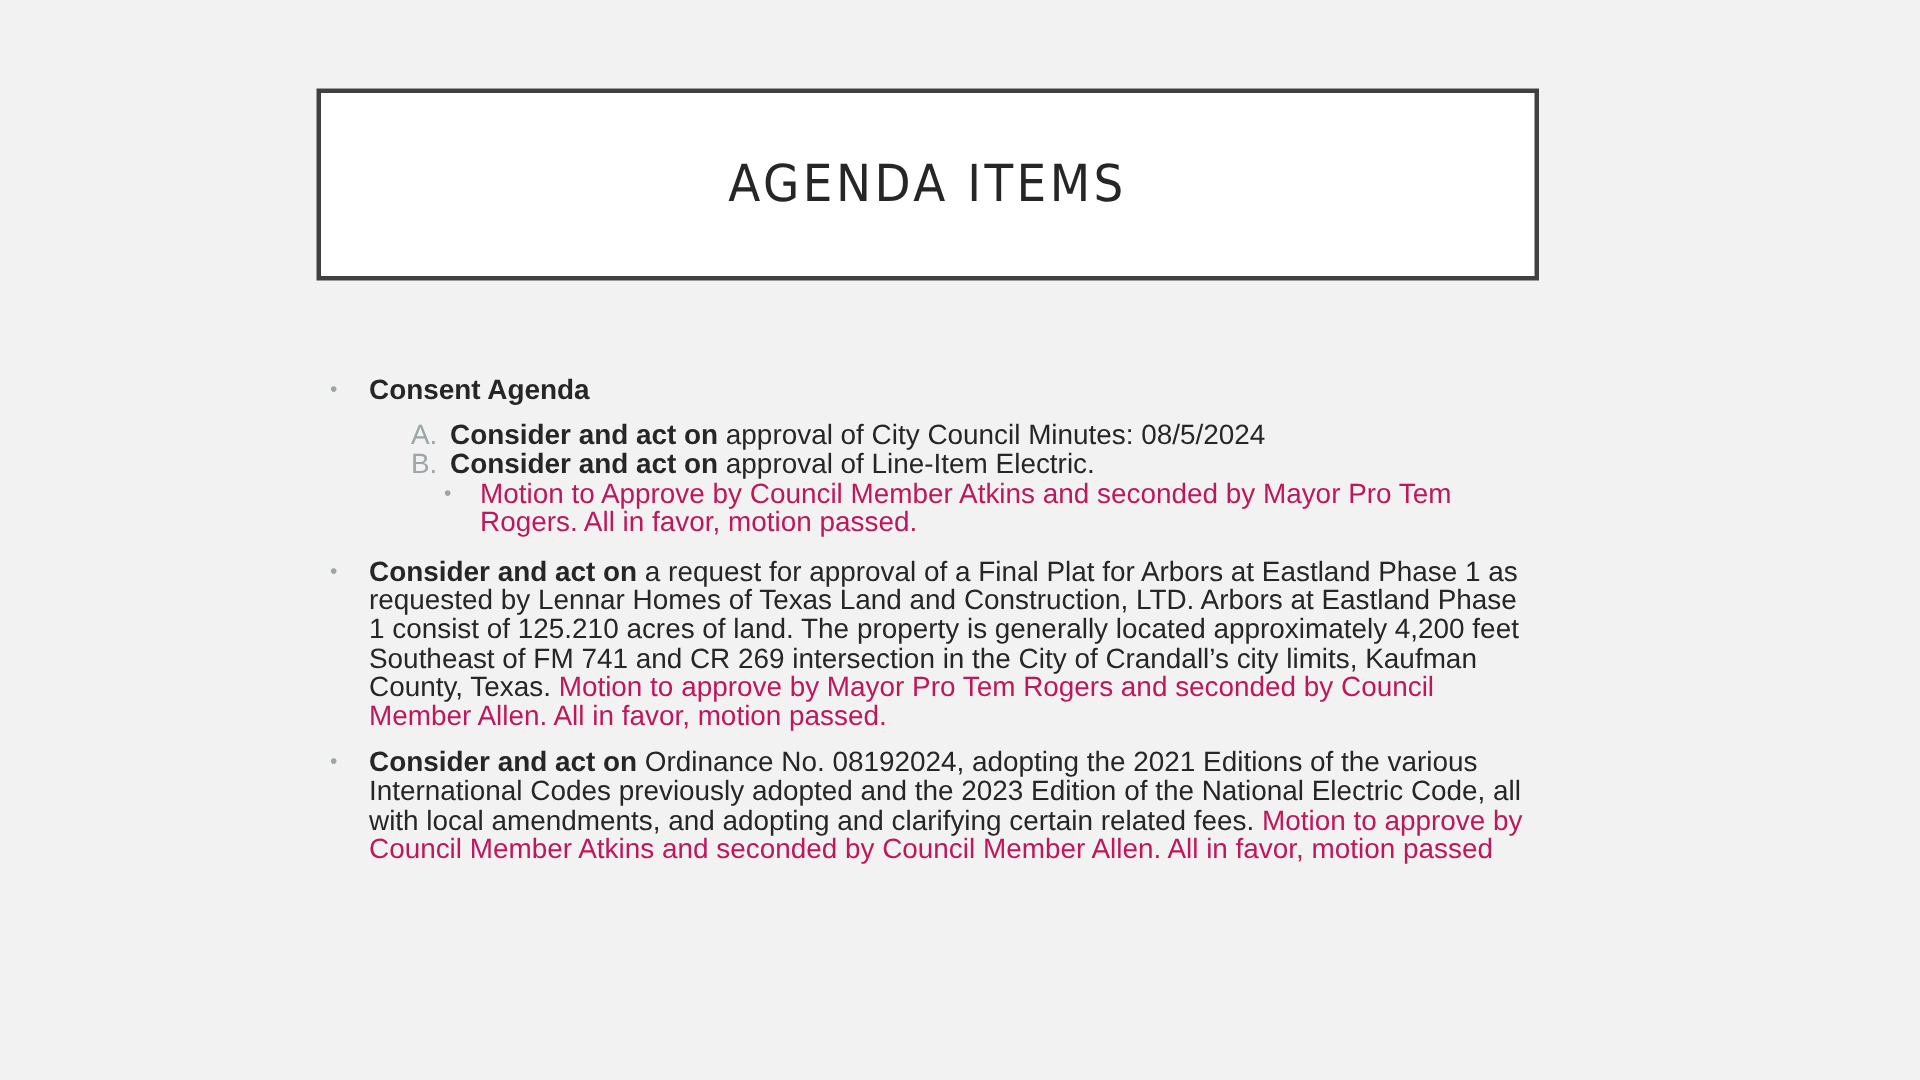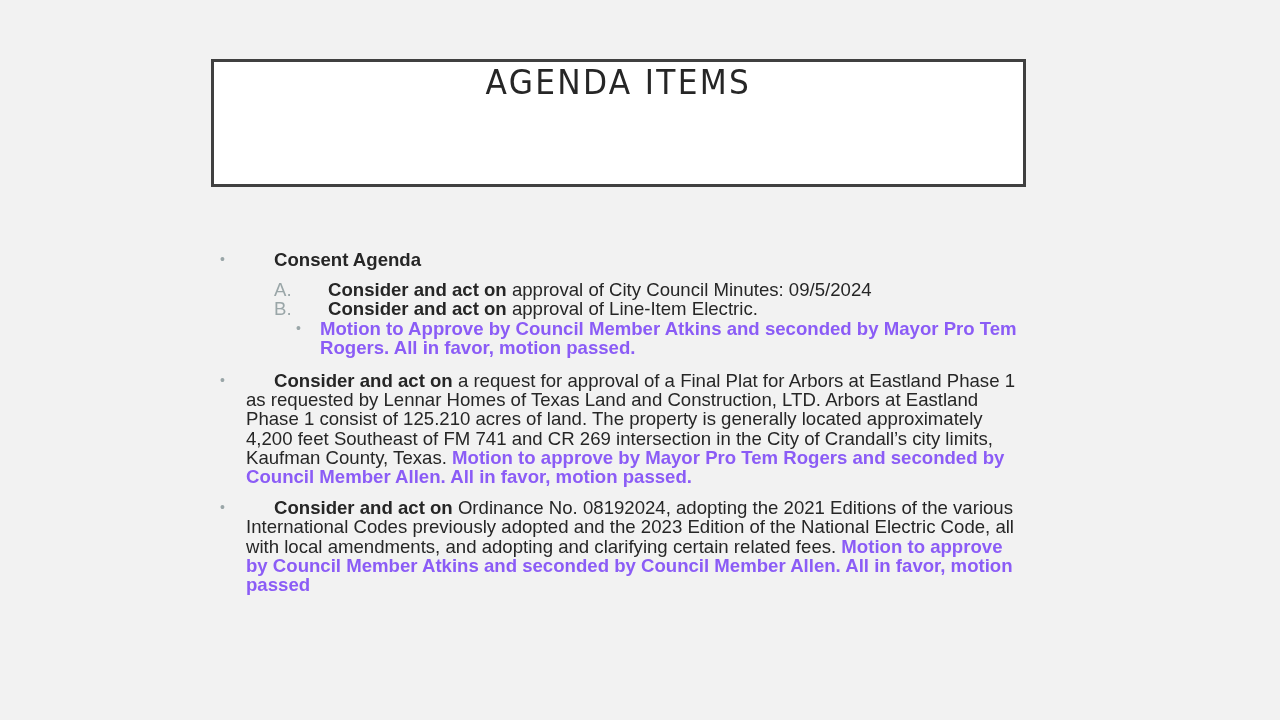--- a/index.html
+++ b/index.html
@@ -18,20 +18,21 @@
     }
     .title-box {
       position: absolute;
       left: 211px;
       top: 59px;
       width: 809px;
       height: 122px;
       border: 3px solid #404040;
       background: #ffffff;
       display: flex;
+      align-items: center;
       justify-content: center;
     }
     .title-text {
       font-family: "DejaVu Sans", sans-serif;
       font-size: 34px;
       letter-spacing: 2.5px;
       color: #262626;
       font-weight: normal;
       margin: 0;
       transform: scaleX(0.92);
@@ -51,24 +52,24 @@
       padding-left: 26px;
       margin-bottom: 12px;
     }
     .bullet {
       position: absolute;
       left: 0;
       top: 0;
       color: #9aa6a8;
       font-size: 14px;
     }
-    .b { font-weight: bold; margin-left: 28px; }
+    .b { font-weight: bold; }
     .motion {
-      font-weight: bold;
-      color: #8b5cf6;
+      font-weight: normal;
+      color: #be185d;
     }
     .sub-list {
       margin-top: 11px;
       padding-left: 28px;
     }
     .sub-item {
       position: relative;
       padding-left: 26px;
     }
     .sub-letter {
@@ -95,21 +96,21 @@
   </div>
 
   <div class="content">
 
     <div class="item item-1">
       <span class="bullet">•</span>
       <div class="b">Consent Agenda</div>
       <div class="sub-list">
         <div class="sub-item">
           <span class="sub-letter">A.</span>
-          <span class="b">Consider and act on</span><span> approval of City Council Minutes: 09/5/2024</span>
+          <span class="b">Consider and act on</span><span> approval of City Council Minutes: 08/5/2024</span>
         </div>
         <div class="sub-item">
           <span class="sub-letter">B.</span>
           <span class="b">Consider and act on</span><span> approval of Line-Item Electric.</span>
         </div>
         <div class="subsub">
           <span class="bullet">•</span>
           <span class="motion">Motion to Approve by Council Member Atkins and seconded by Mayor Pro Tem Rogers. All in favor, motion passed.</span>
         </div>
       </div>

